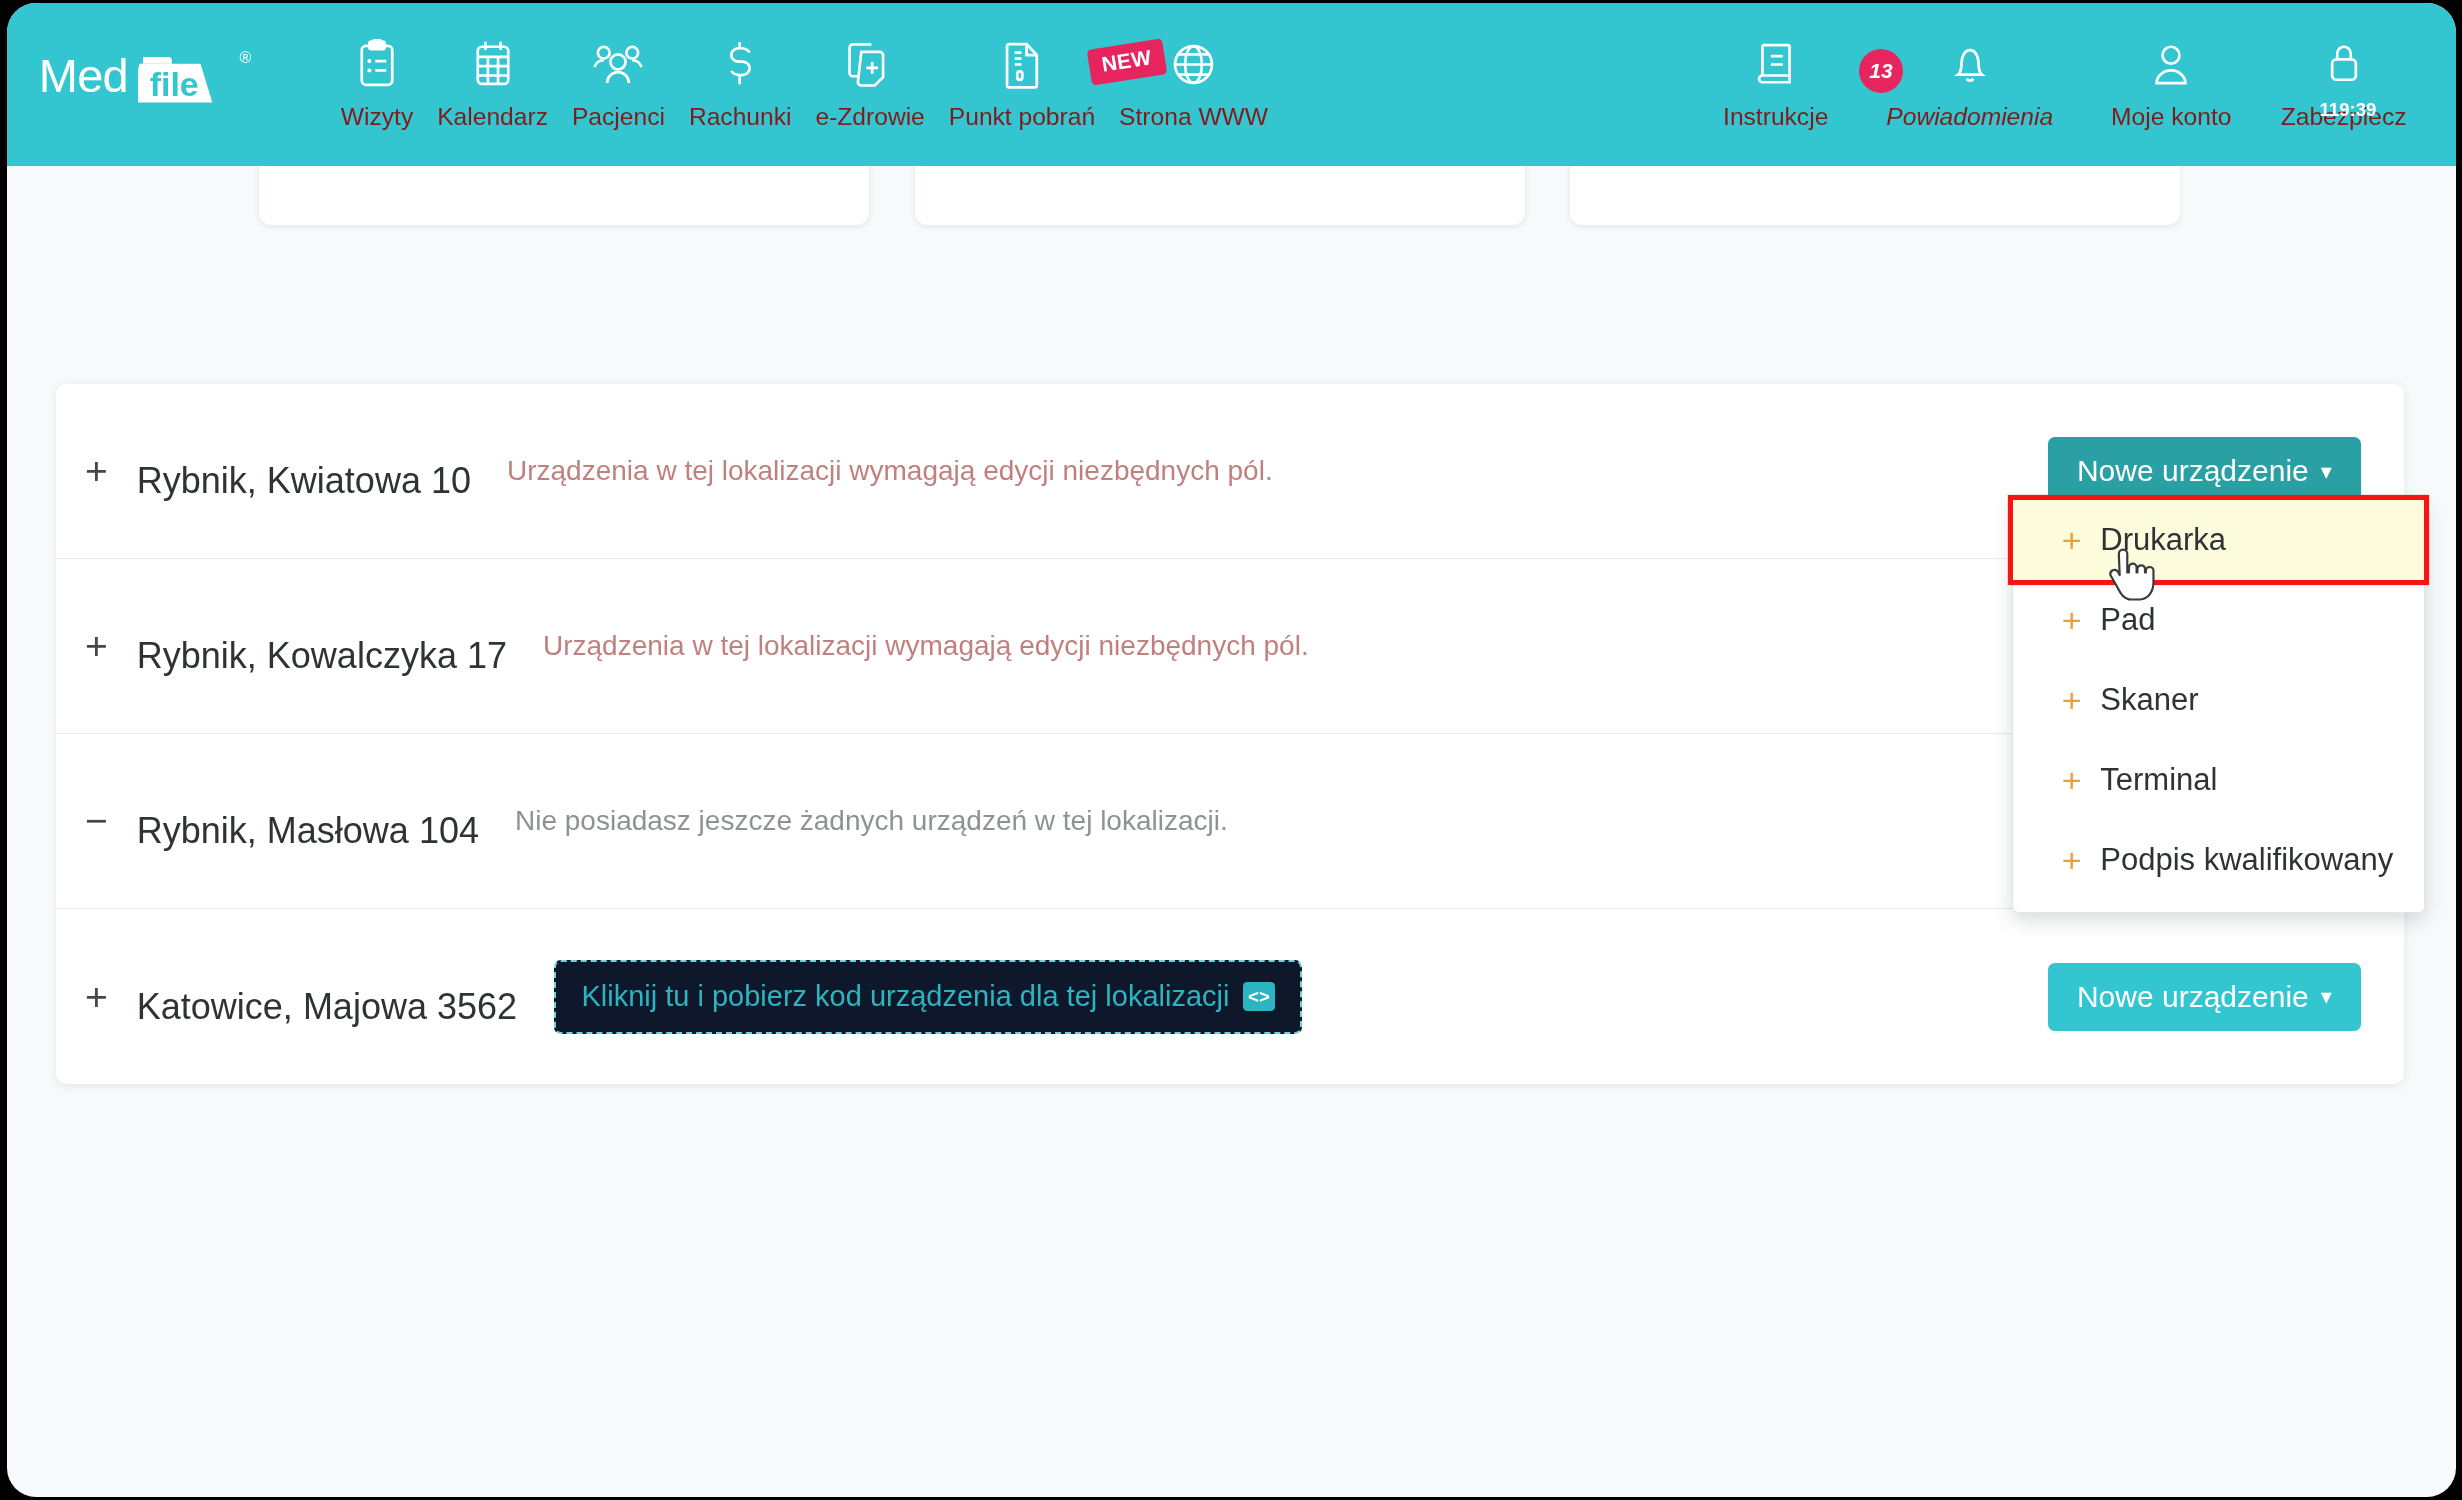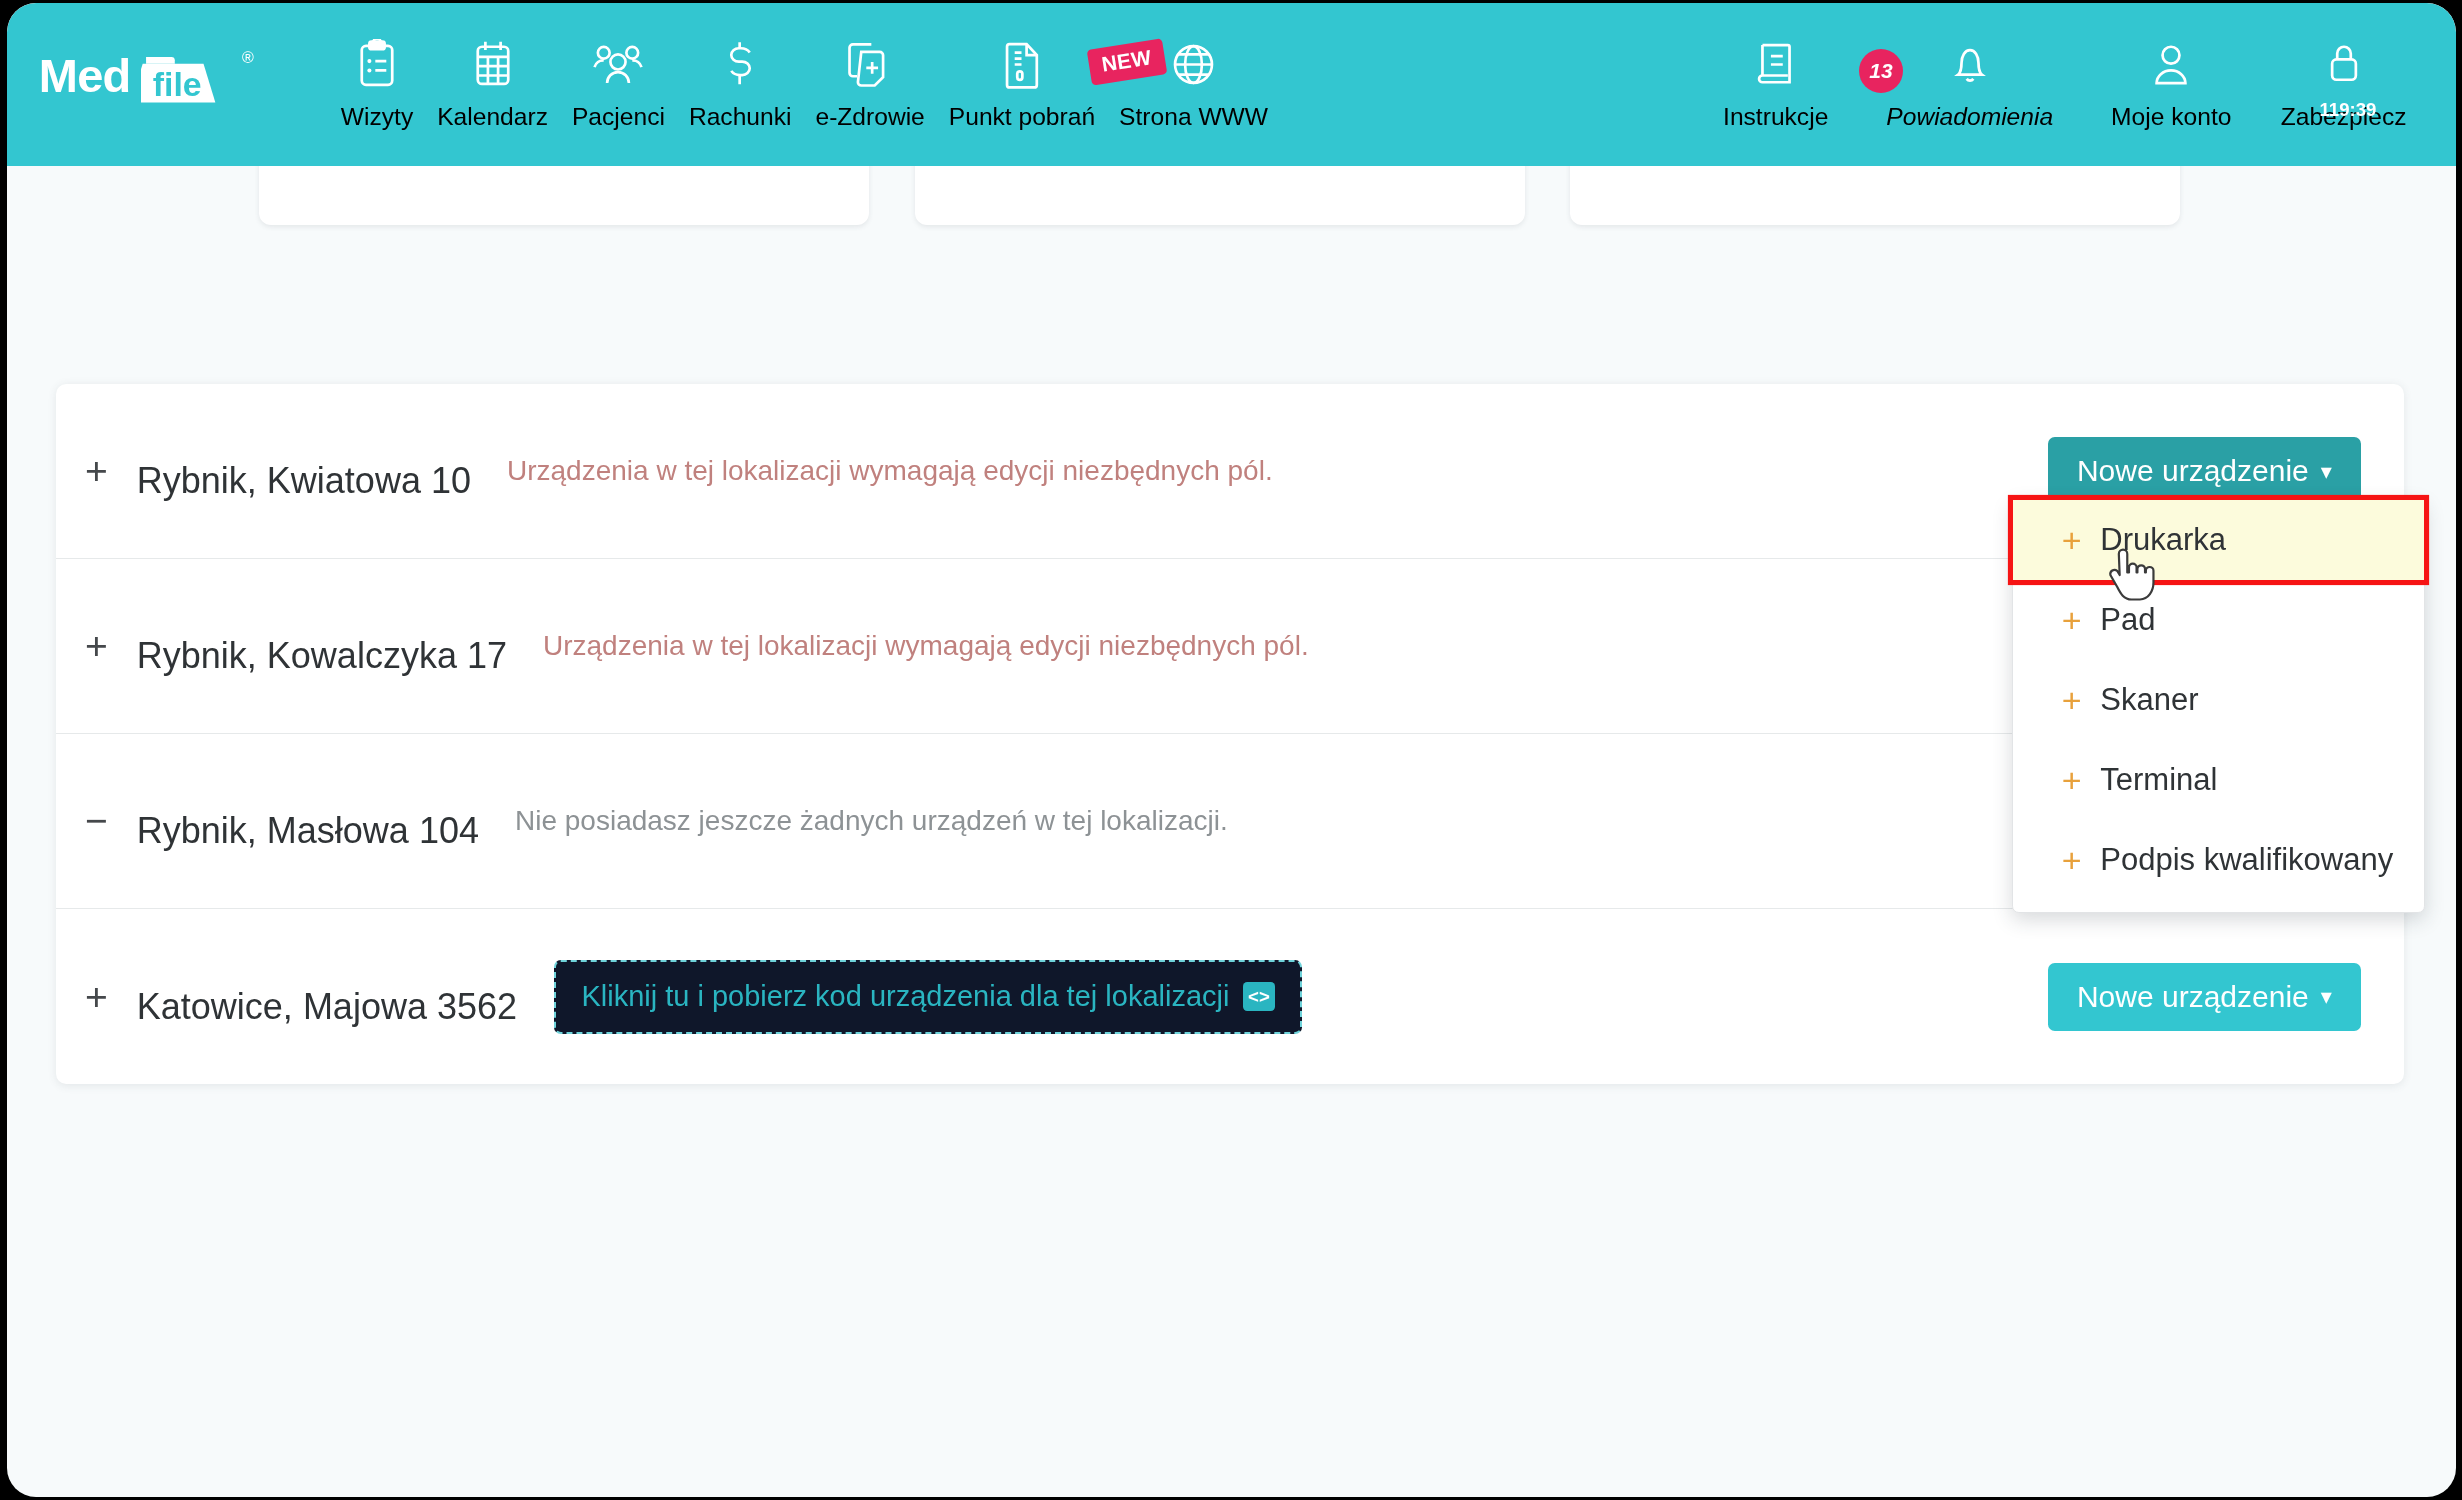--- a/index.html
+++ b/index.html
@@ -32,21 +32,21 @@
     z-index: 60;
     border-top-left-radius: 29px;
     border-top-right-radius: 29px;
   }
   .brand {
     position: absolute;
     left: 32px; top: 47px;
     display: flex; align-items: flex-start;
   }
   .brand-med {
-    font-size: 47px; font-weight: bold; color: #ffffff;
+    font-size: 47px; font-weight: normal; color: #ffffff;
     letter-spacing: -0.8px; line-height: 51px; text-align: right;
   }
   .brand-folder {
     position: relative;
     margin-left: 10.2px;
     width: 98px; height: 58px;
     margin-top: -5.1px;
   }
   .brand-reg {
     font-size: 16px; color: #ffffff; margin-left: 3.4px; margin-top: -1.7px;
@@ -61,21 +61,21 @@
   .navitem {
     position: relative;
     display: flex; flex-direction: column;
     align-items: center; justify-content: center;
     padding: 0 12px;
     cursor: pointer;
     min-width: 59px;
   }
   .navitem .ico { height: 52px; display:flex; align-items:center; justify-content:center; }
   .navitem .lbl {
-    color: #000000; font-size: 24.6px; margin-top: 12px; white-space: nowrap;
+    color: #7f1d1d; font-size: 24.6px; margin-top: 12px; white-space: nowrap;
   }
   .navright {
     position: absolute;
     right: 20.3px; top: 0; height: 163px;
     display: flex; align-items: center;
   }
   .badge-new {
     position: absolute;
     left: -18.6px; top: 5.1px;
     background: #e8245f;

